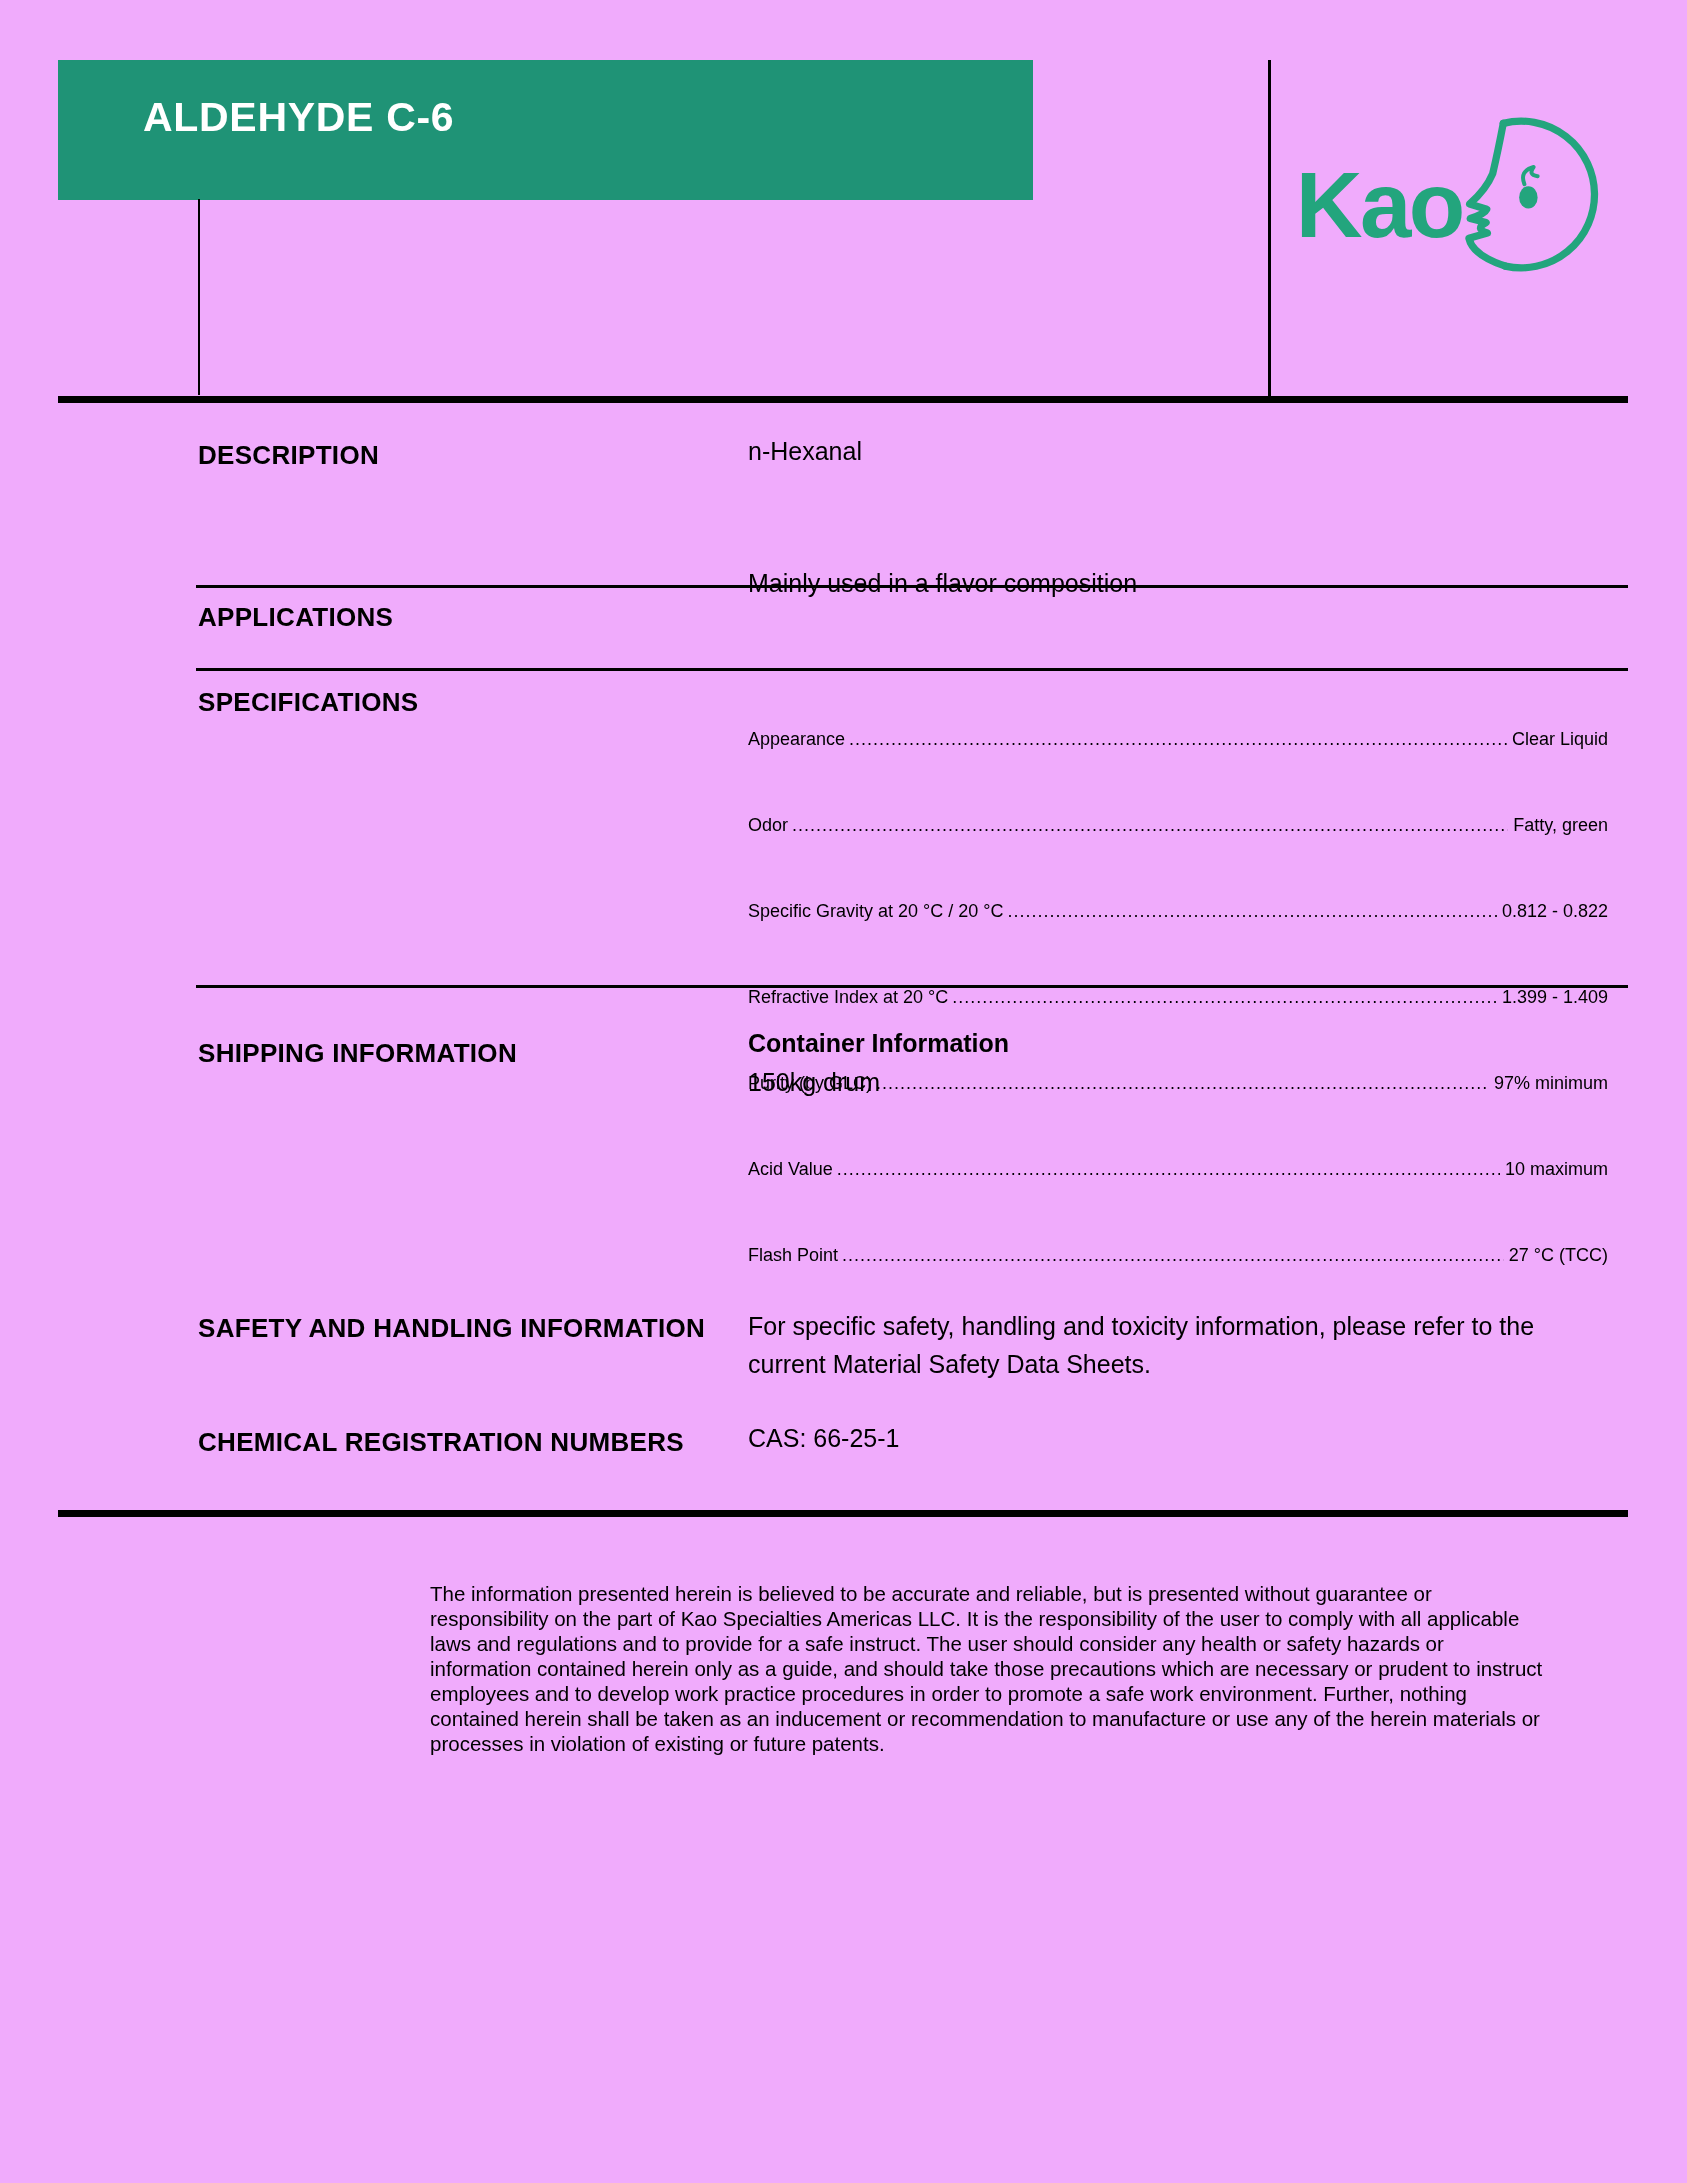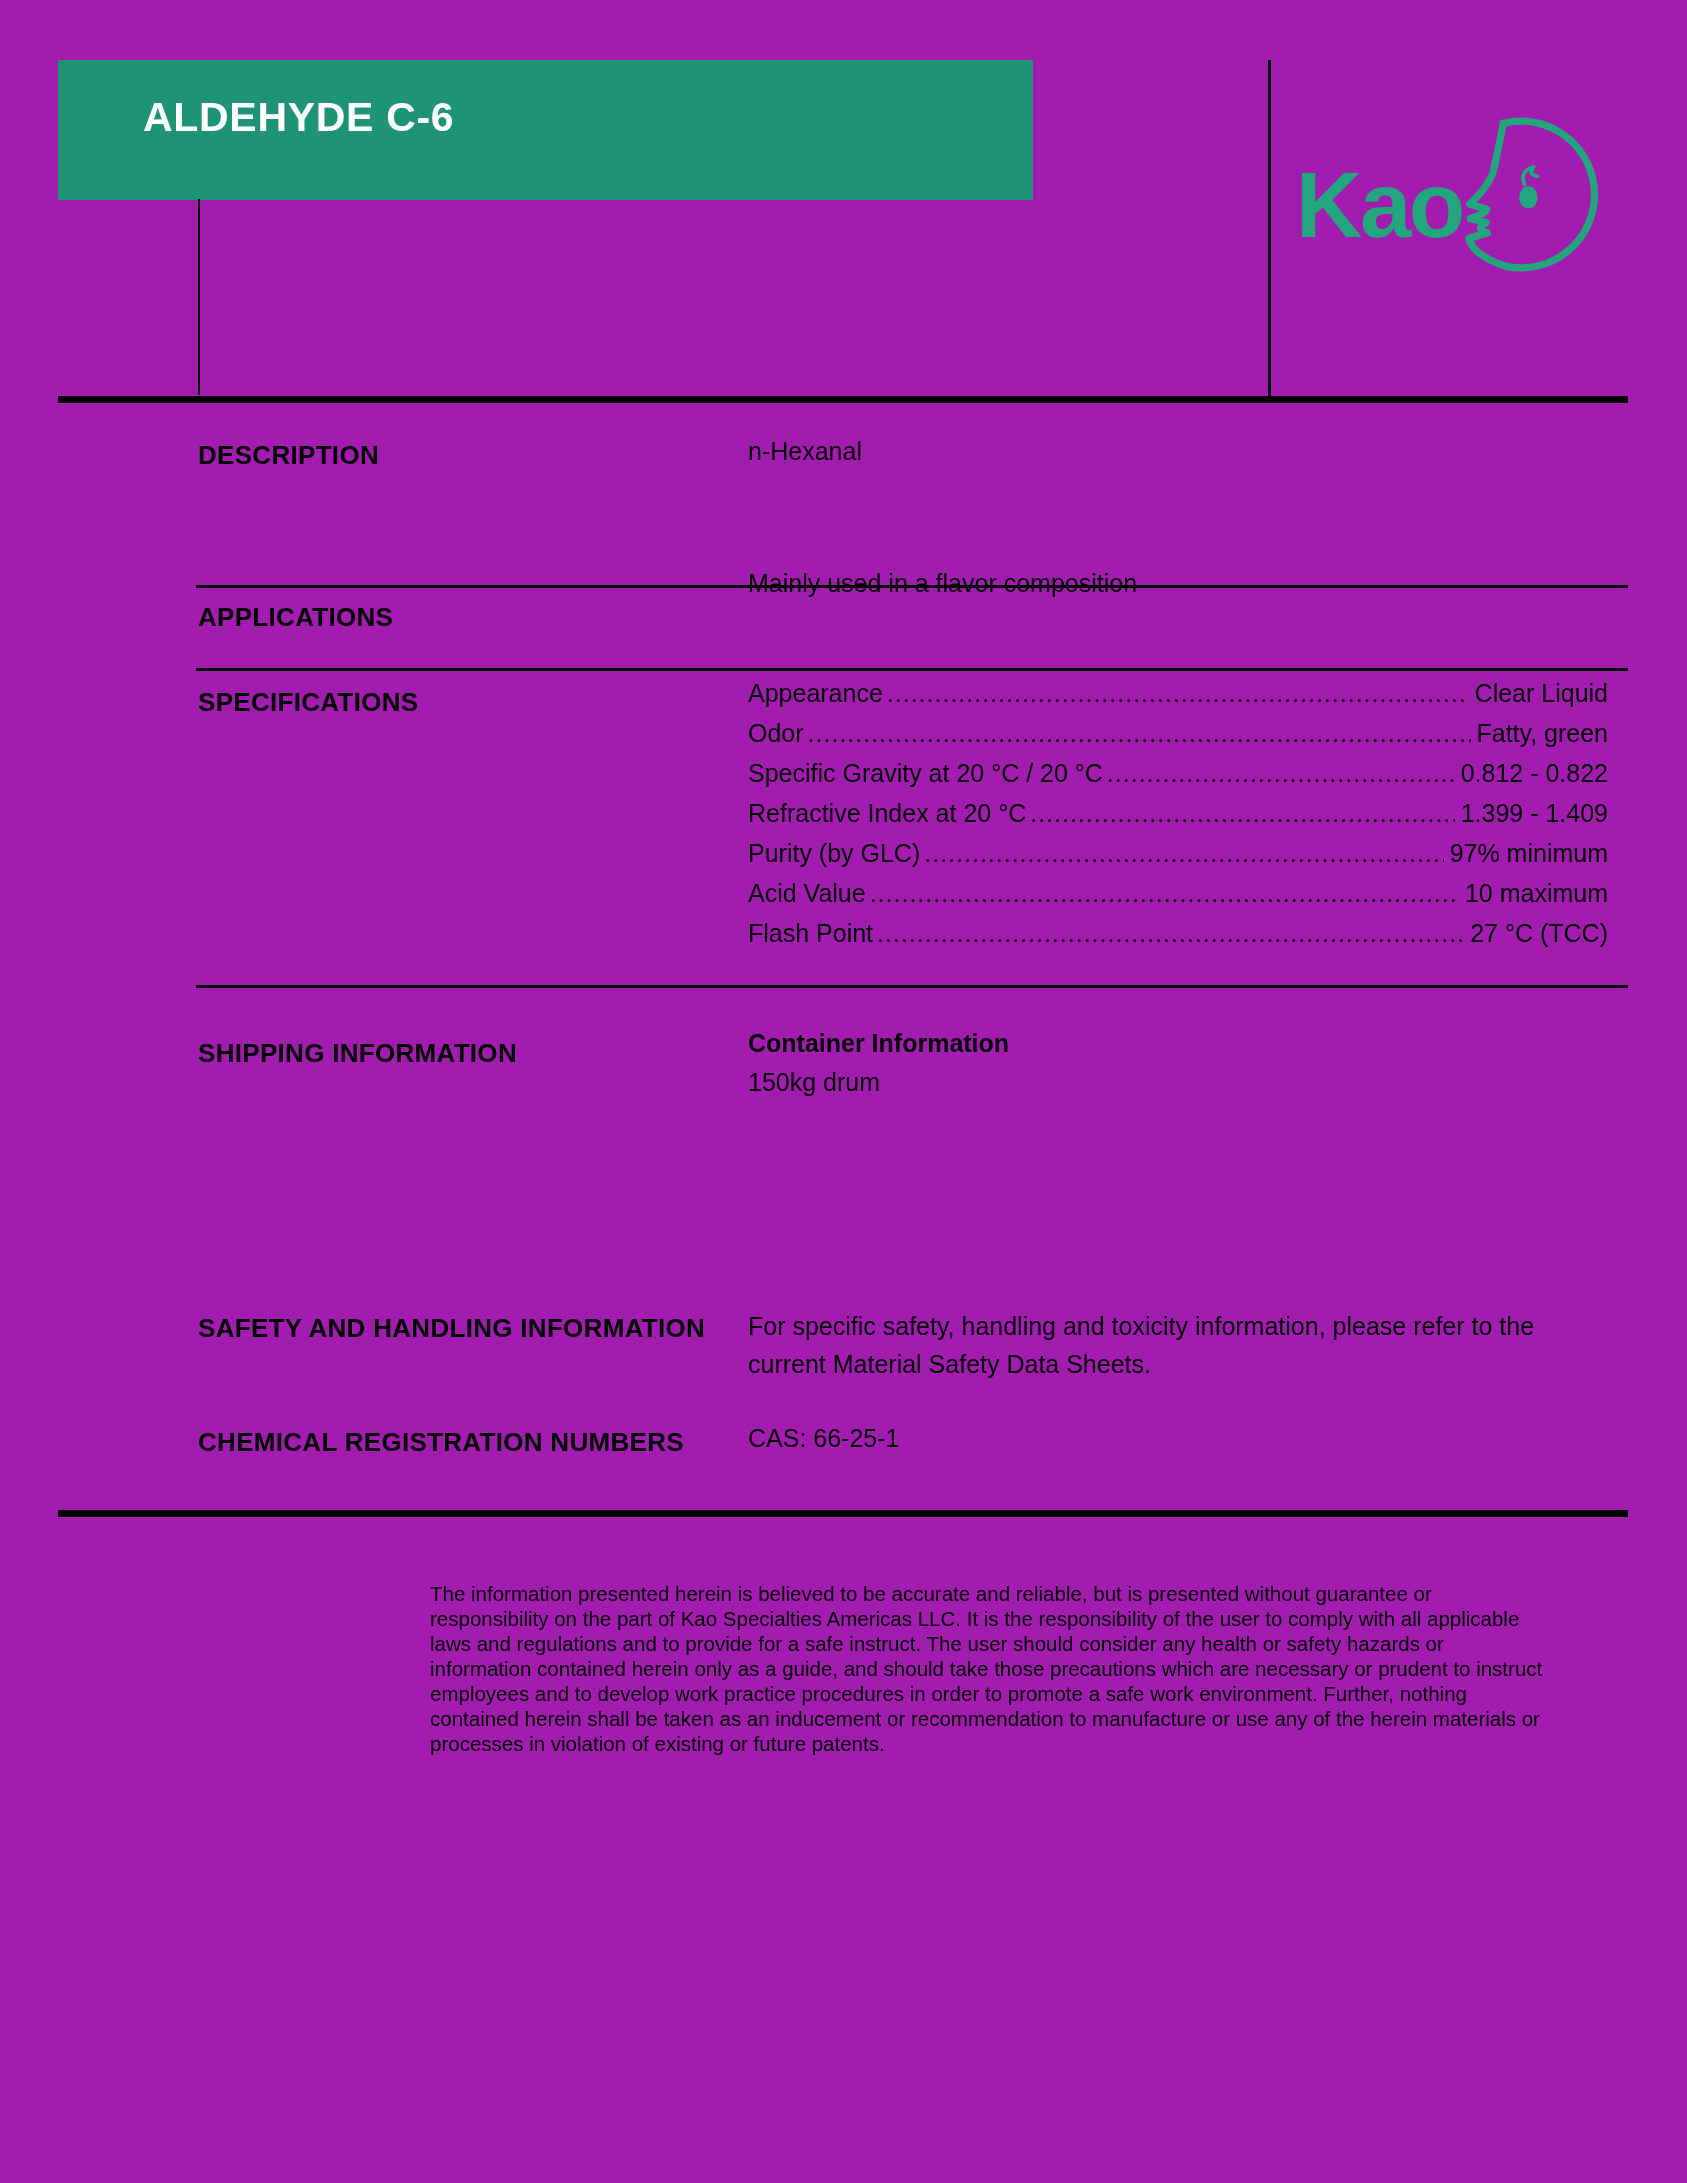--- a/index.html
+++ b/index.html
@@ -4,21 +4,21 @@
 <style>
   :root{
     --banner-green:#1F9376;
     --logo-green:#23A57D;
     --ink:#000000;
   }
   html,body{margin:0;padding:0;background:#ffffff;}
   .page{
     position:relative;
     width:1687px;height:2183px;
-    background:#a21caf;
+    background:#f0abfc;
     font-family:"Liberation Sans", sans-serif;
     color:var(--ink);
     overflow:hidden;
   }
   .abs{position:absolute;}
   
   .banner{
     left:58px;top:60px;width:975px;height:140px;
     background:var(--banner-green);
   }
@@ -45,21 +45,21 @@
   .value{
     left:748px;
     font-size:25px;line-height:1;white-space:nowrap;
   }
   .bold{font-weight:bold;}
   .para{left:748px;font-size:25px;line-height:38px;white-space:nowrap;}
   
   .spec-list{left:748px;top:673px;width:860px;}
   .spec-row{
     display:flex;align-items:center;
-    height:40px;line-height:40px;font-size:25px;white-space:nowrap;
+    height:40px;line-height:40px;font-size:18px;white-space:nowrap;margin-top:46px;
   }
   .spec-name{flex:0 0 auto;}
   .spec-value{flex:0 0 auto;}
   .leader{
     flex:1 1 auto;overflow:hidden;white-space:nowrap;
     margin:0 5.3px 0 4px;min-width:13.2px;
   }
   .leader::after{
     content:"..........................................................................................................................................................";
     letter-spacing:1px;

